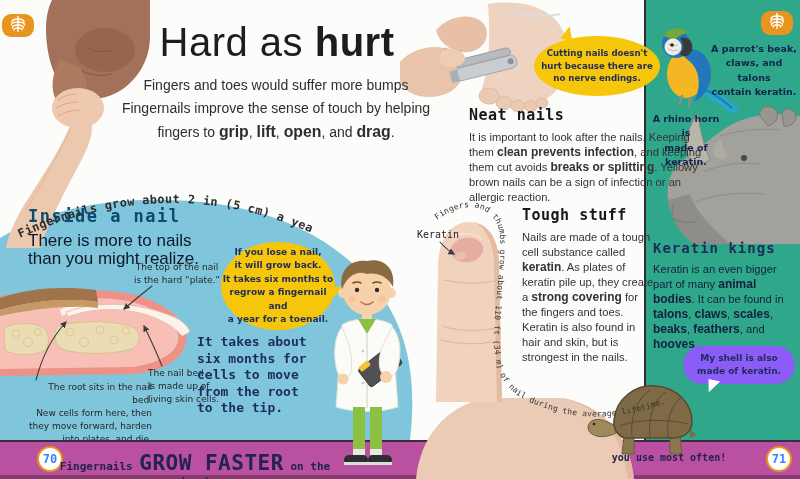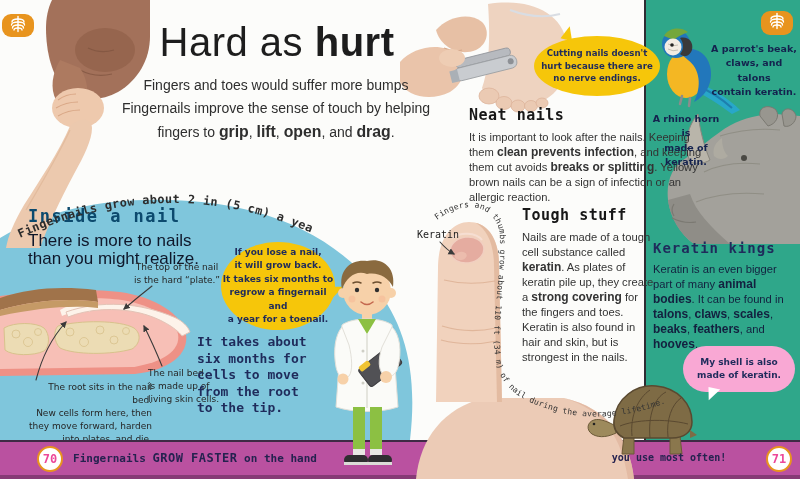--- a/index.html
+++ b/index.html
@@ -33,21 +33,21 @@
 
   
   .bubble{border-radius:50%;display:flex;align-items:center;justify-content:center;text-align:center;
           font-family:"DejaVu Sans",sans-serif;font-weight:600;color:#1f2b5b;white-space:pre-line;z-index:6;}
   #bubble-regrow{left:221px;top:242px;width:114px;height:88px;background:var(--bubble_yellow);font-size:9px;line-height:1.5;}
   #bubble-regrow::after{content:"";position:absolute;right:-9px;top:42px;width:0;height:0;
       border-top:5px solid transparent;border-bottom:9px solid transparent;border-left:16px solid var(--bubble_yellow);transform:rotate(-18deg);}
   #bubble-cutting{left:534px;top:36px;width:126px;height:60px;background:var(--bubble_yellow);font-size:8.6px;line-height:1.5;}
   #bubble-cutting::after{content:"";position:absolute;top:-10px;left:28px;width:0;height:0;
       border-left:6px solid transparent;border-right:6px solid transparent;border-bottom:14px solid var(--bubble_yellow);transform:rotate(14deg);}
-  #bubble-shell{left:683px;top:346px;width:112px;height:46px;background:#f9a8d4;border-radius:23px;font-size:9px;line-height:1.5;}
+  #bubble-shell{left:683px;top:346px;width:112px;height:38px;background:#8b5cf6;border-radius:23px;font-size:9px;line-height:1.5;}
   #bubble-shell::after{content:"";position:absolute;bottom:-9px;left:24px;width:0;height:0;
       border-left:3px solid transparent;border-right:9px solid transparent;border-top:13px solid #fff;transform:rotate(12deg);}
 
   
   #neat{left:422px;top:106px;width:238px;z-index:3;margin-left:47px;}
   #tough{left:522px;top:206px;width:134px;z-index:3;}
   .sec-head{font:700 15px "DejaVu Sans Mono",monospace;letter-spacing:.5px;color:#171717;margin:0 0 6px 0;}
   .sec-body{font-size:11.2px;line-height:15px;color:#333;}
   .sec-body .b{font-size:1.07em;}
   #keratin-label{left:417px;top:229px;font:500 10px "DejaVu Sans Mono",monospace;color:#222;z-index:12;}
@@ -59,26 +59,26 @@
   #cap-parrot{left:708px;top:42px;width:92px;}
   #cap-rhino{left:648px;top:112px;width:76px;}
   #kings{left:653px;top:240px;width:144px;z-index:3;}
   #kings .sec-head{color:#1f2b5b;letter-spacing:1px;font-size:14px;}
   #kings .sec-body{color:#13203f;}
 
   
   #footer{left:0;top:440px;width:800px;height:39px;background:var(--bar_pink);border-top:2px solid #3f2a45;
           box-sizing:border-box;box-shadow:inset 0 -4px 0 rgba(40,20,40,.35);z-index:9;}
   .pagenum{width:26px;height:26px;border-radius:50%;background:#fff;border:2px solid var(--tab_orange);box-sizing:border-box;
-           display:flex;align-items:center;justify-content:center;font:700 12px "DejaVu Sans Mono",monospace;color:#ec4899;z-index:10;}
+           display:flex;align-items:center;justify-content:center;font:700 12px "DejaVu Sans Mono",monospace;color:#3b82f6;z-index:10;}
   #page-left{left:37px;top:446px;}
   #page-right{left:766px;top:446px;}
   .footer-text{font:700 11px "DejaVu Sans Mono",monospace;color:#25224f;z-index:10;}
   #footer-left{left:55px;top:451px;width:280px;text-align:center;}
-  #footer-left .b{font-size:12px;letter-spacing:.5px;}
+  #footer-left .b{font-size:21px;letter-spacing:.5px;}
   #footer-right{left:604px;top:452px;width:130px;text-align:center;font-size:10px;}
 
   
   #hands-photo{left:0;top:0;z-index:2;}
   #clip-photo{left:392px;top:0;z-index:2;}
   #finger-photo{left:408px;top:206px;z-index:10;}
   #overlay{left:0;top:0;z-index:11;pointer-events:none;}
   #boy{left:318px;top:255px;z-index:12;}
   #parrot{left:648px;top:24px;z-index:3;}
   #rhino{left:660px;top:106px;z-index:2;}

